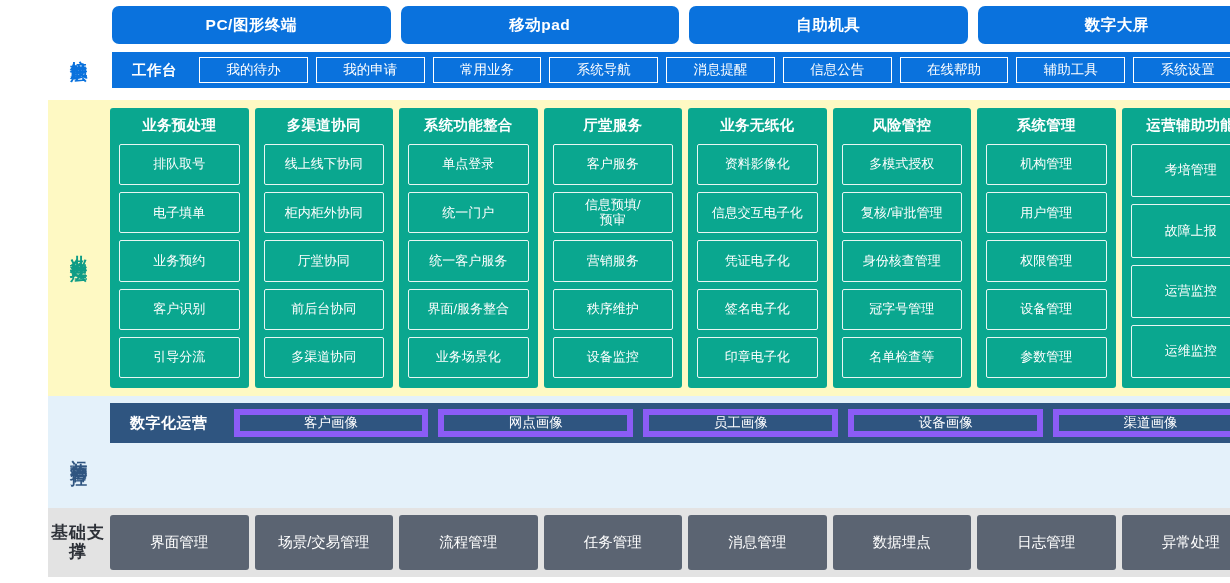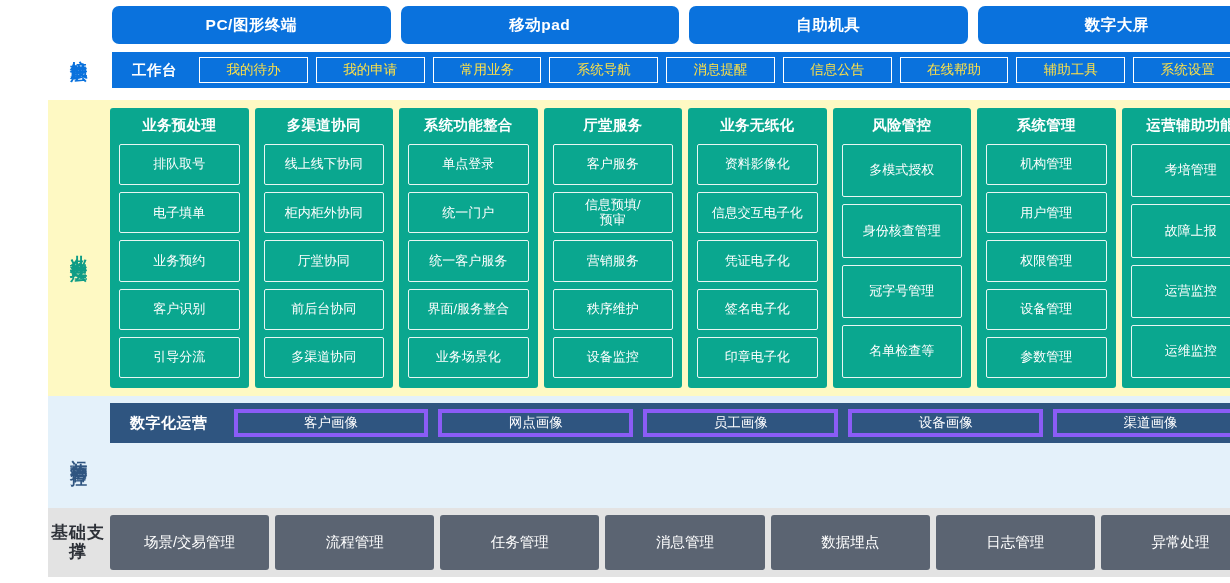--- a/index.html
+++ b/index.html
@@ -36,21 +36,21 @@
     margin: 8px 22px 0 4px; height: 36px; background: #0a72dd;
     display: flex; align-items: center; gap: 8px; padding: 0 14px;
   }
   .contact-bar .wb-title {
     color: #ffffff; font-size: 14.5px; font-weight: bold;
     padding: 0 14px 0 6px; white-space: nowrap; letter-spacing: .5px;
   }
   .contact-bar .wb-item {
     flex: 1 1 0; height: 26px; border: 1px solid #ffffff;
     display: flex; align-items: center; justify-content: center;
-    color: #fde047; font-size: 13.5px; white-space: nowrap;
+    color: #ffffff; font-size: 13.5px; white-space: nowrap;
   }
 
   
   .band-business { background: #fef9c3; height: 296px; padding: 8px 0; }
   .band-business .band-label { color: #0f9c86; }
   .biz-cols { display: flex; gap: 6px; padding: 0 18px 0 2px; height: 100%; }
   .biz-col {
     flex: 1 1 0; background: #0aa78f; border-radius: 3px;
     display: flex; flex-direction: column; align-items: center;
     padding: 8px 9px 10px 9px;
@@ -74,21 +74,21 @@
   .ops-body { padding: 0 18px 0 2px; display: flex; flex-direction: column; gap: 7px; height: 100%; }
   .ops-row1 {
     background: #2f5580; height: 40px; display: flex; align-items: center;
     gap: 10px; padding: 0 12px;
   }
   .ops-row1 .ops-title {
     color: #ffffff; font-size: 15px; font-weight: bold;
     white-space: nowrap; padding: 0 16px 0 8px; letter-spacing: .5px;
   }
   .ops-row1 .ops-chip {
-    flex: 1 1 0; height: 28px; border: 4px solid #8b5cf6;
+    flex: 1 1 0; height: 28px; border: 6px solid #8b5cf6;
     display: flex; align-items: center; justify-content: center;
     color: #ffffff; font-size: 13.5px;
   }
   .ops-row2 { display: flex; gap: 8px; flex: 1 1 auto; }
   .ops-row2 .ops-big {
     flex: 1 1 0; background: #2f5580; border-radius: 7px;
     display: flex; align-items: center; justify-content: center;
     color: #ffffff; font-size: 15.5px; font-weight: bold; letter-spacing: .5px;
   }
 
@@ -182,20 +182,21 @@
           <div class="cell">资料影像化</div>
           <div class="cell">信息交互电子化</div>
           <div class="cell">凭证电子化</div>
           <div class="cell">签名电子化</div>
           <div class="cell">印章电子化</div>
         </div>
 
         <div class="biz-col">
           <div class="col-title">风险管控</div>
           <div class="cell">多模式授权</div>
+          <div class="cell">复核/审批管理</div>
           <div class="cell">身份核查管理</div>
           <div class="cell">冠字号管理</div>
           <div class="cell">名单检查等</div>
         </div>
 
         <div class="biz-col">
           <div class="col-title">系统管理</div>
           <div class="cell">机构管理</div>
           <div class="cell">用户管理</div>
           <div class="cell">权限管理</div>
@@ -232,20 +233,21 @@
       </div>
     </div>
   </div>
 
   <div class="band band-base">
     <div class="band-label">
       <span>基础支撑</span>
     </div>
     <div class="band-body">
       <div class="base-row">
+        <div class="base-chip">界面管理</div>
         <div class="base-chip">场景/交易管理</div>
         <div class="base-chip">流程管理</div>
         <div class="base-chip">任务管理</div>
         <div class="base-chip">消息管理</div>
         <div class="base-chip">数据埋点</div>
         <div class="base-chip">日志管理</div>
         <div class="base-chip">异常处理</div>
       </div>
     </div>
   </div>

